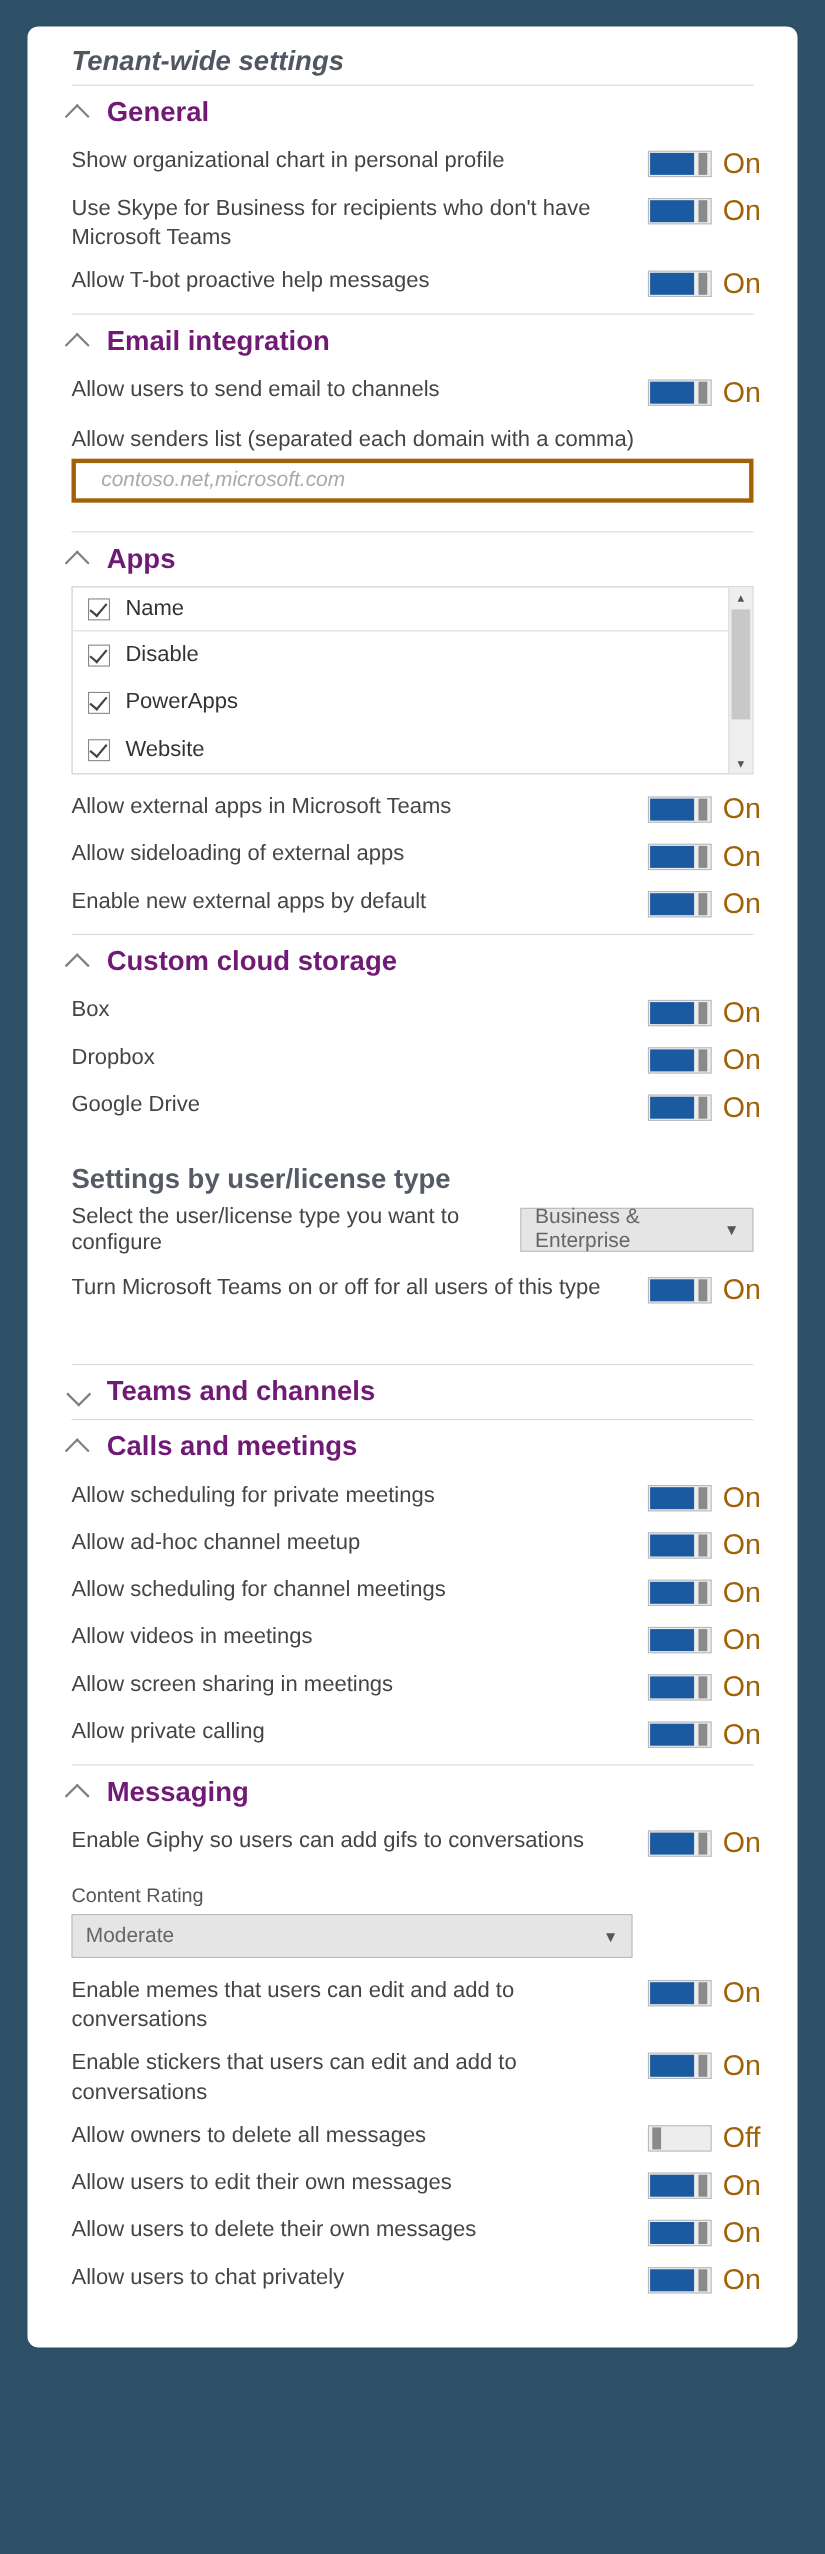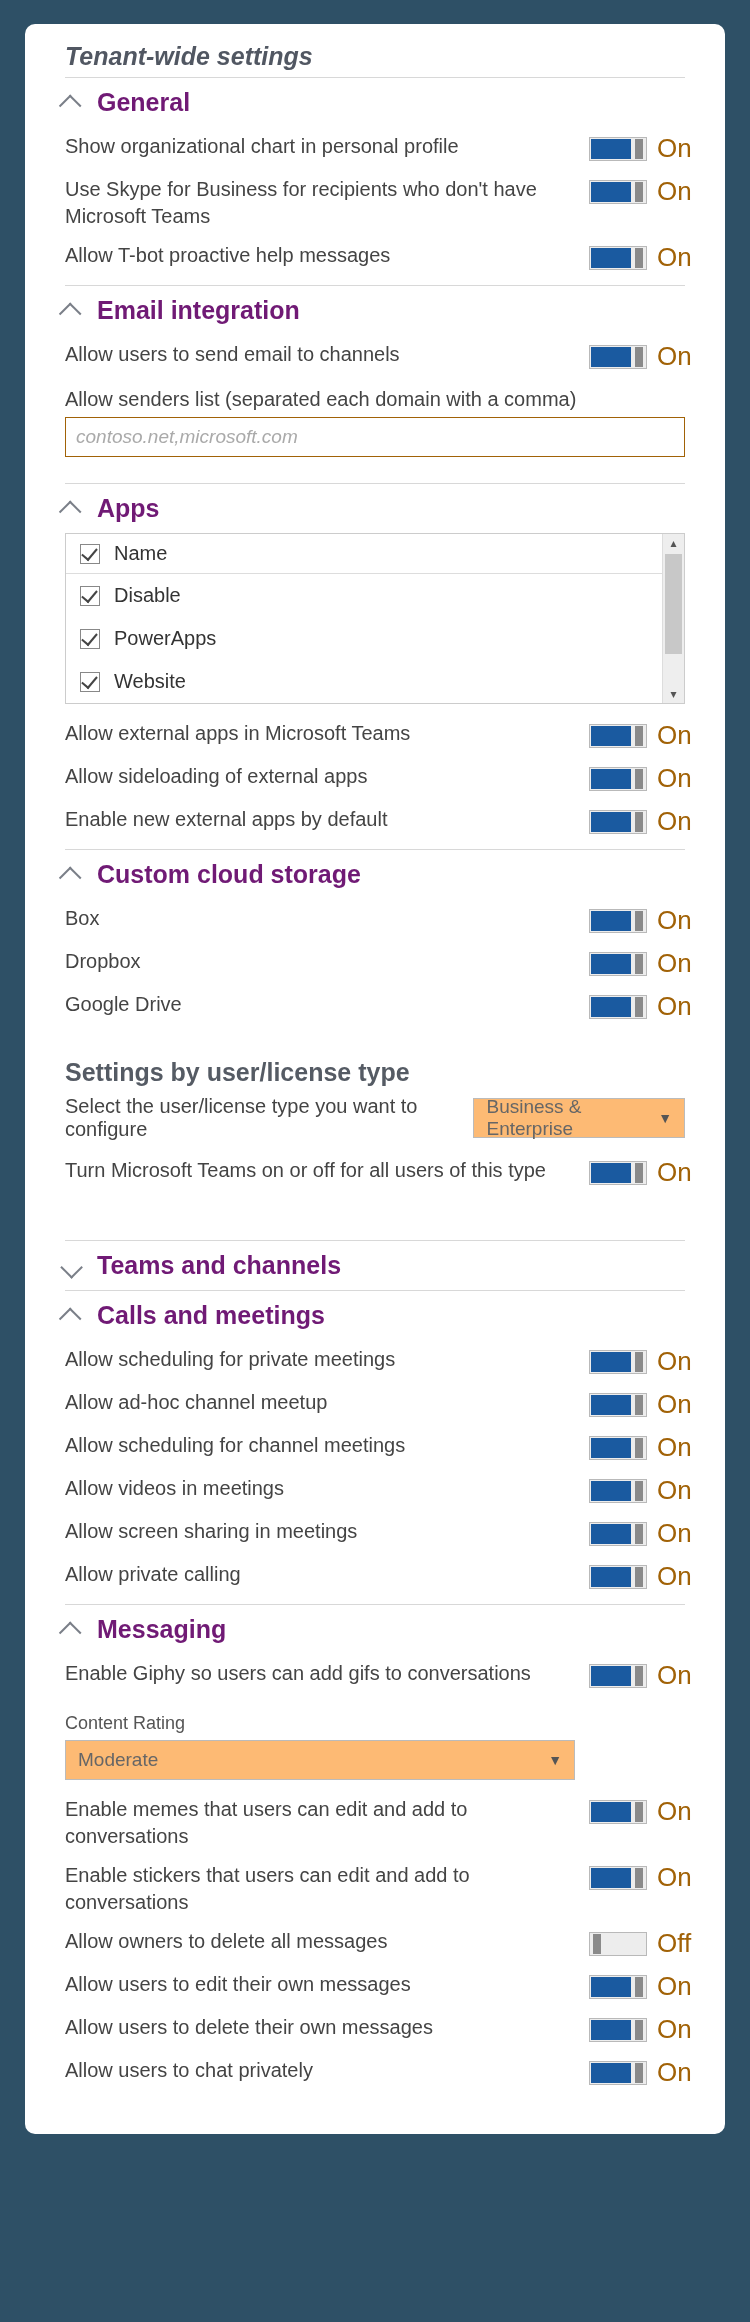--- a/index.html
+++ b/index.html
@@ -112,22 +112,22 @@
   }
   .field-label {
     font-size: 20px;
     color: #444;
     margin-top: 10px;
     margin-bottom: 6px;
   }
   input.textbox {
     width: 100%;
     height: 40px;
-    border: 1px solid #a16207;
-    padding: 6px 10px;
+    border: 4px solid #a16207;
+    padding: 6px 23px;
     font-size: 19px;
     color: #888;
     font-style: italic;
     background: #fff;
   }
   input.textbox::placeholder { color: #aaa; font-style: italic; }
   .apps-list {
     border: 1px solid #ccc;
     margin-top: 6px;
     position: relative;
@@ -180,21 +180,21 @@
     position: absolute;
     left: 4px; top: 0px;
     width: 7px; height: 13px;
     border-right: 2px solid #444;
     border-bottom: 2px solid #444;
     transform: rotate(40deg);
   }
   .select {
     height: 40px;
     border: 1px solid #bbb;
-    background: #fdba74;
+    background: #e5e5e5;
     display: flex;
     align-items: center;
     justify-content: space-between;
     padding: 0 12px;
     font-size: 19px;
     color: #666;
     cursor: pointer;
   }
   .select .caret {
     font-size: 14px;

